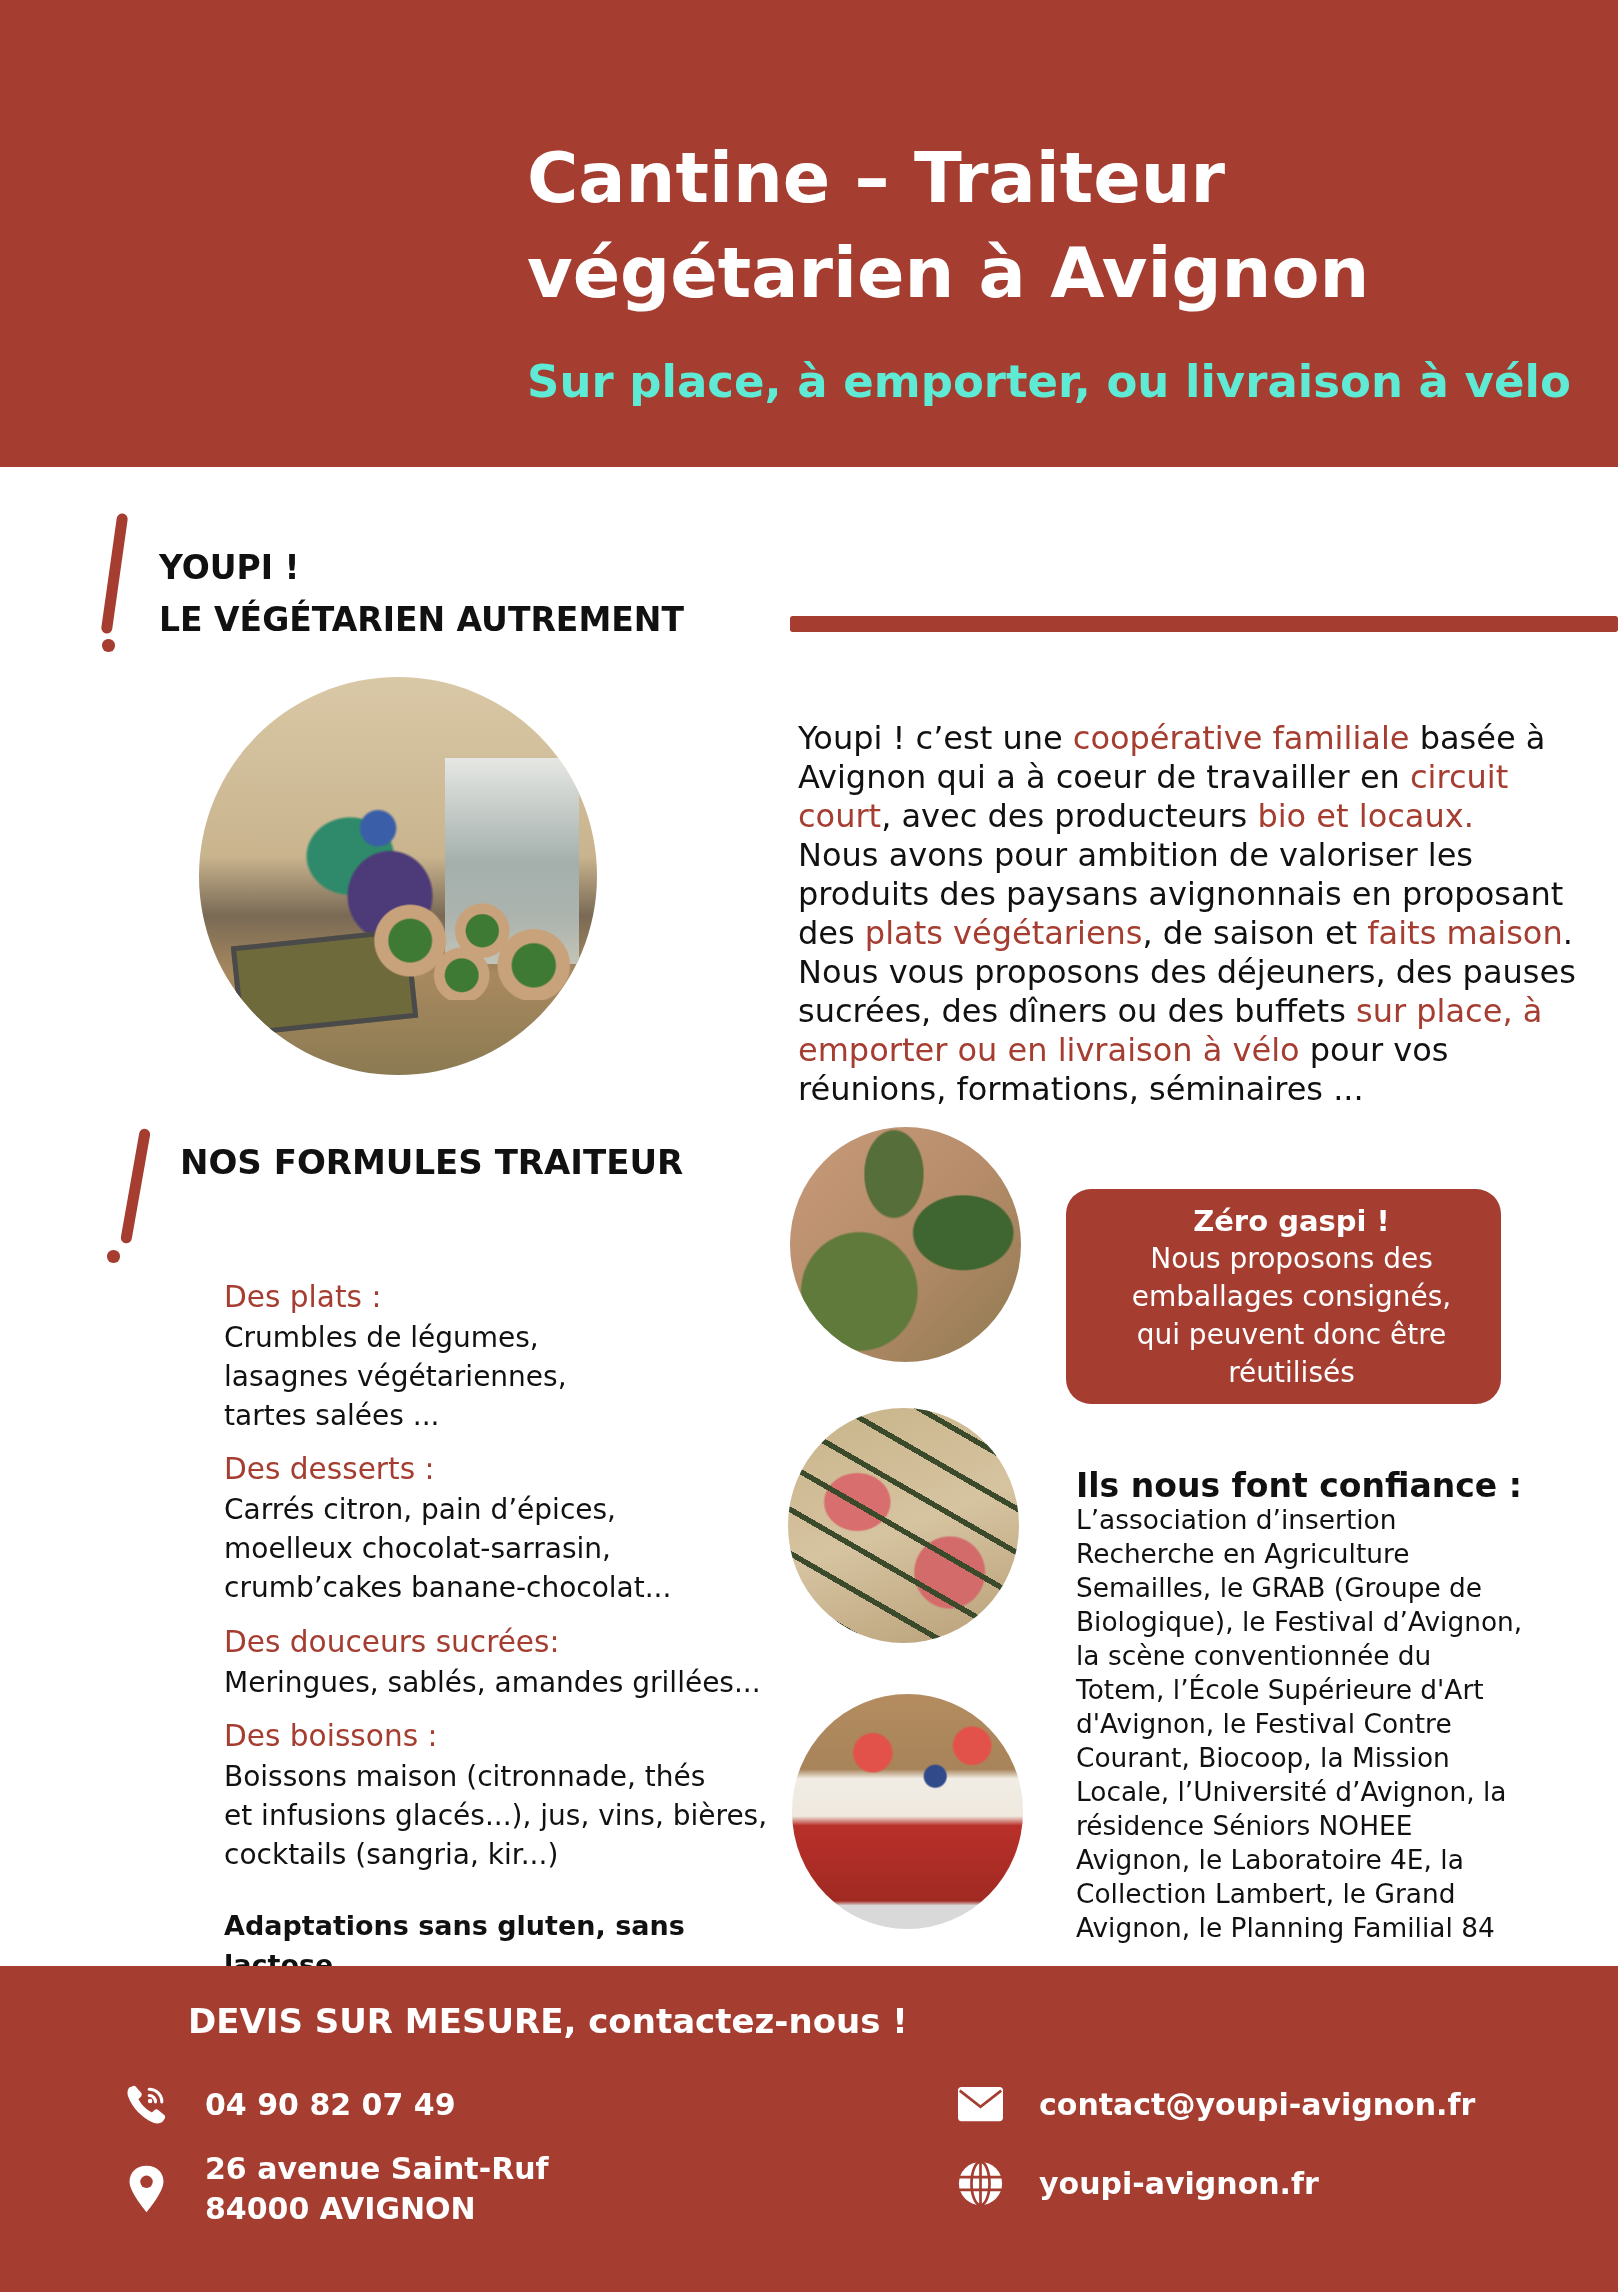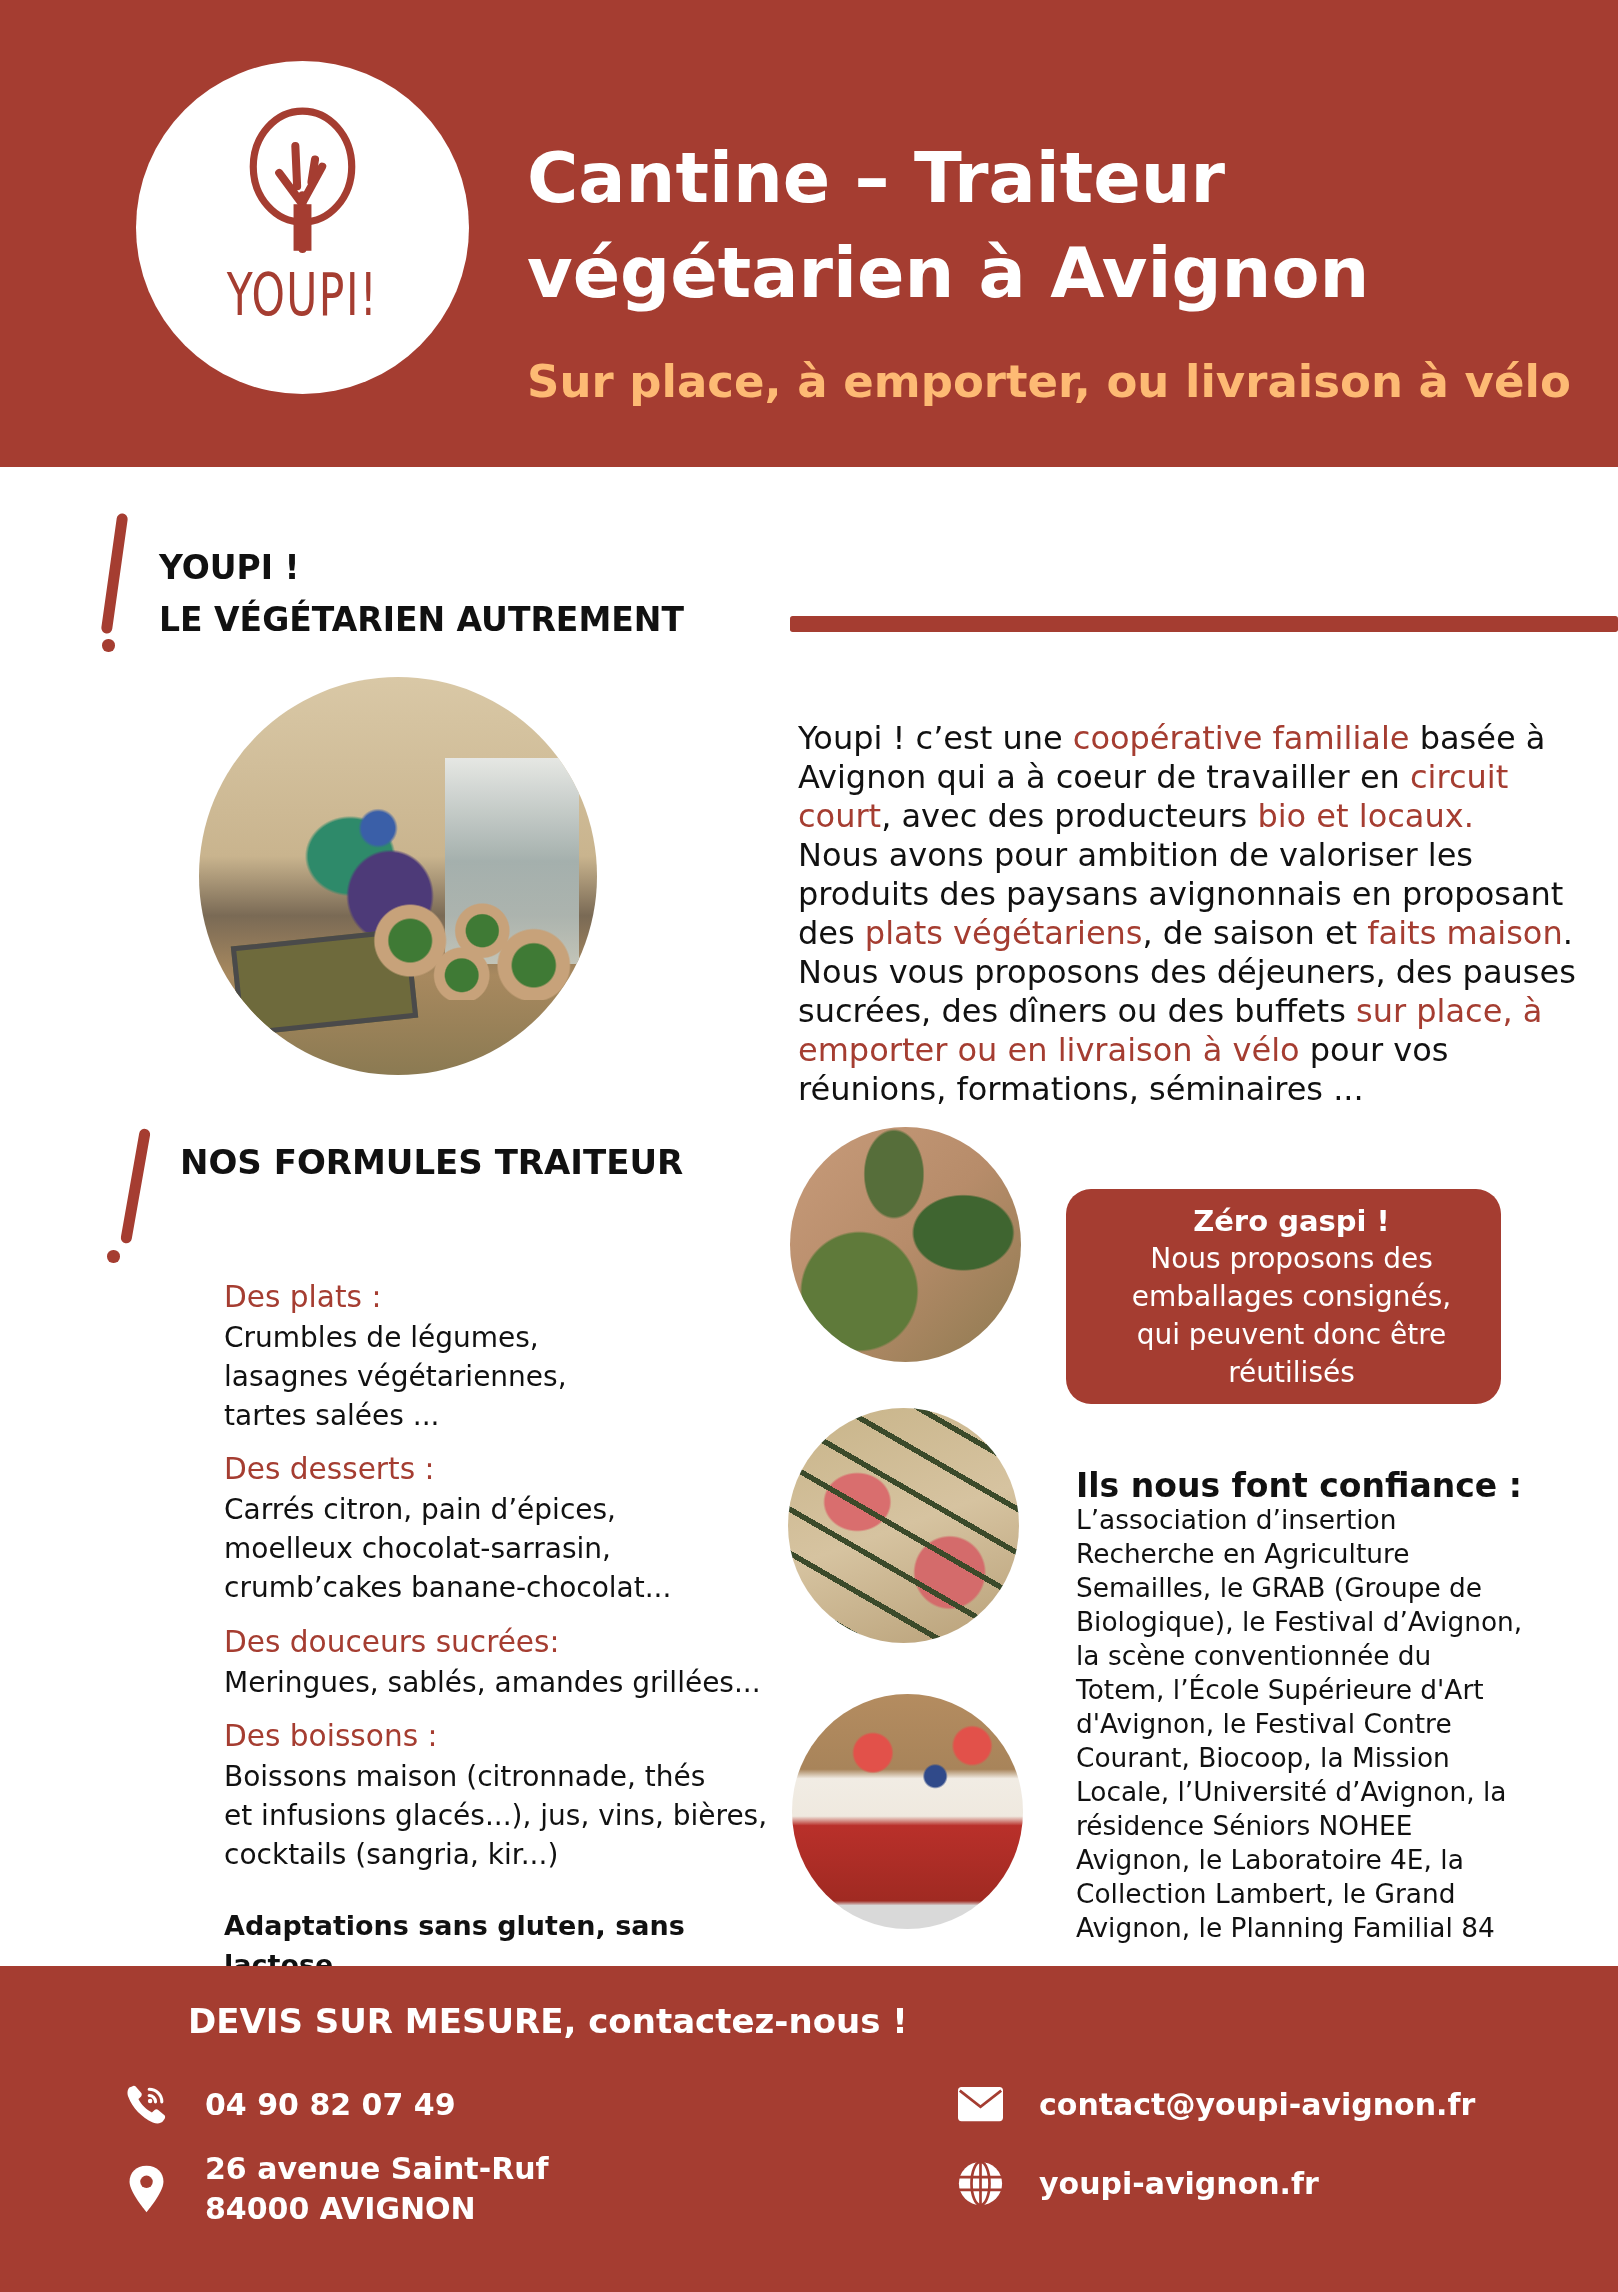--- a/index.html
+++ b/index.html
@@ -5,21 +5,21 @@
   * { margin: 0; padding: 0; box-sizing: border-box; }
   html, body { width: 1618px; height: 2293px; background: #ffffff; }
   body { position: relative; font-family: "DejaVu Sans", "Liberation Sans", sans-serif; color: #111; overflow: hidden; }
   .abs { position: absolute; }
   .red { color: #a53d31; }
   
   .header { left: 0; top: 0; width: 1618px; height: 467px; background: #a53d31; }
   .logo { left: 136px; top: 61px; width: 333px; height: 333px; border-radius: 50%; background: #fff; }
   .logo svg { position: absolute; left: 0; top: 0; }
   .title { left: 527px; top: 131px; color: #fff; font-size: 70px; font-weight: 700; line-height: 95px; letter-spacing: 0px; }
-  .subtitle { left: 527px; top: 353px; color: #fdba74; font-size: 45px; font-weight: 700; line-height: 57px; white-space: nowrap; }
+  .subtitle { left: 527px; top: 353px; color: #5eead4; font-size: 45px; font-weight: 700; line-height: 57px; white-space: nowrap; }
   
   .excl { width: 10.7px; background: #a53d31; border-radius: 5.4px; }
   .excl-dot { width: 12.5px; height: 12.5px; background: #a53d31; border-radius: 50%; }
   .sec1-heading { left: 159px; top: 542px; font-size: 33px; font-weight: 700; line-height: 52px; color: #111; }
   .brush { left: 790px; top: 616px; width: 828px; height: 16px; background: #a53d31; border-radius: 2.7px; }
   .photo-main { left: 199px; top: 677px; width: 398px; height: 398px; border-radius: 50%; overflow: hidden;
     background: radial-gradient(circle at 45% 38%, #3a5fa8 0 5%, transparent 6%),
                 radial-gradient(ellipse at 48% 55%, #4d3a78 0 14%, transparent 15%),
                 radial-gradient(ellipse at 38% 45%, #2e8a6a 0 12%, transparent 13%),
                 linear-gradient(180deg, #d9c8a6 0%, #c9b48e 45%, #7a6a55 60%, #a8895f 75%, #8b7a52 100%); }
@@ -47,28 +47,20 @@
   .footer { left: 0; top: 1966px; width: 1618px; height: 327px; background: #a53d31; color: #fff; }
   .cta { left: 188px; top: 35px; font-size: 34px; font-weight: 700; white-space: nowrap; }
   .c-item { display: flex; align-items: center; }
   .c-icon { width: 45px; height: 45px; display: flex; align-items: center; justify-content: center; }
   .c-text { font-size: 30px; line-height: 40px; font-weight: 700; margin-left: 36px; white-space: nowrap; }
 </style>
 </head>
 <body>
 
 <div class="abs header">
-  <div class="abs logo">
-    <svg width="333" height="333" viewBox="0 0 372 372">
-      <ellipse cx="186" cy="118" rx="55" ry="62" fill="none" stroke="#a53d31" stroke-width="8"></ellipse>
-      <path d="M186 210 L186 150 M186 160 L160 125 M186 158 L208 118 M180 140 L178 95 M196 135 L200 110 M186 165 L186 210" stroke="#a53d31" stroke-width="9" fill="none" stroke-linecap="round"></path>
-      <rect x="176" y="160" width="20" height="52" fill="#a53d31"></rect>
-    </svg>
-    <div class="abs" style="left:0;top:199px;width:333px;text-align:center;font-family:'DejaVu Sans Condensed','DejaVu Sans',sans-serif;font-size:59px;color:#a53d31;letter-spacing:1.8px;font-weight:400;transform:scaleX(0.8);">YOUPI!</div>
-  </div>
   <div class="abs title">
     <div>Cantine – Traiteur</div>
     <div>végétarien à Avignon</div>
   </div>
   <div class="abs subtitle">Sur place, à emporter, ou livraison à vélo</div>
 </div>
 
 <div class="abs excl" style="left:109px;top:513px;height:121px;transform:rotate(8deg);"></div>
 <div class="abs excl-dot" style="left:102px;top:639px;"></div>
 <div class="abs sec1-heading">

